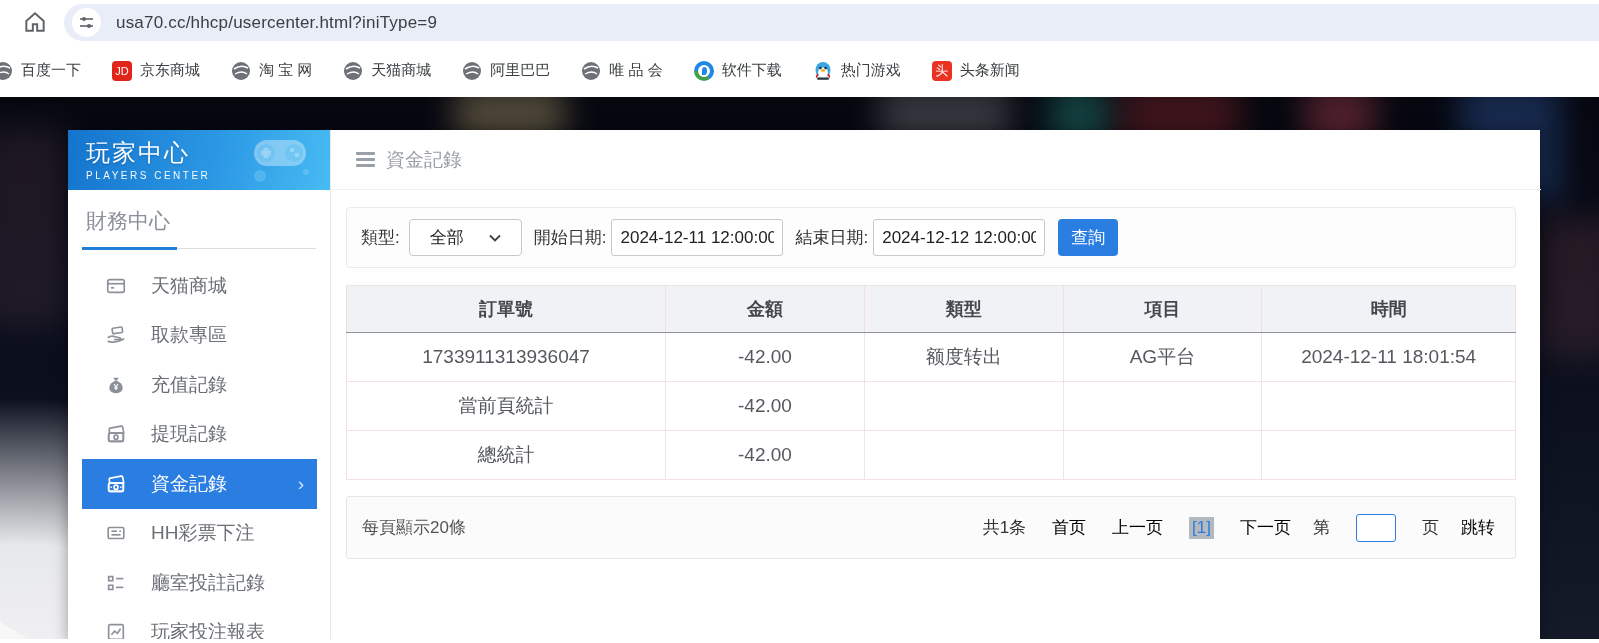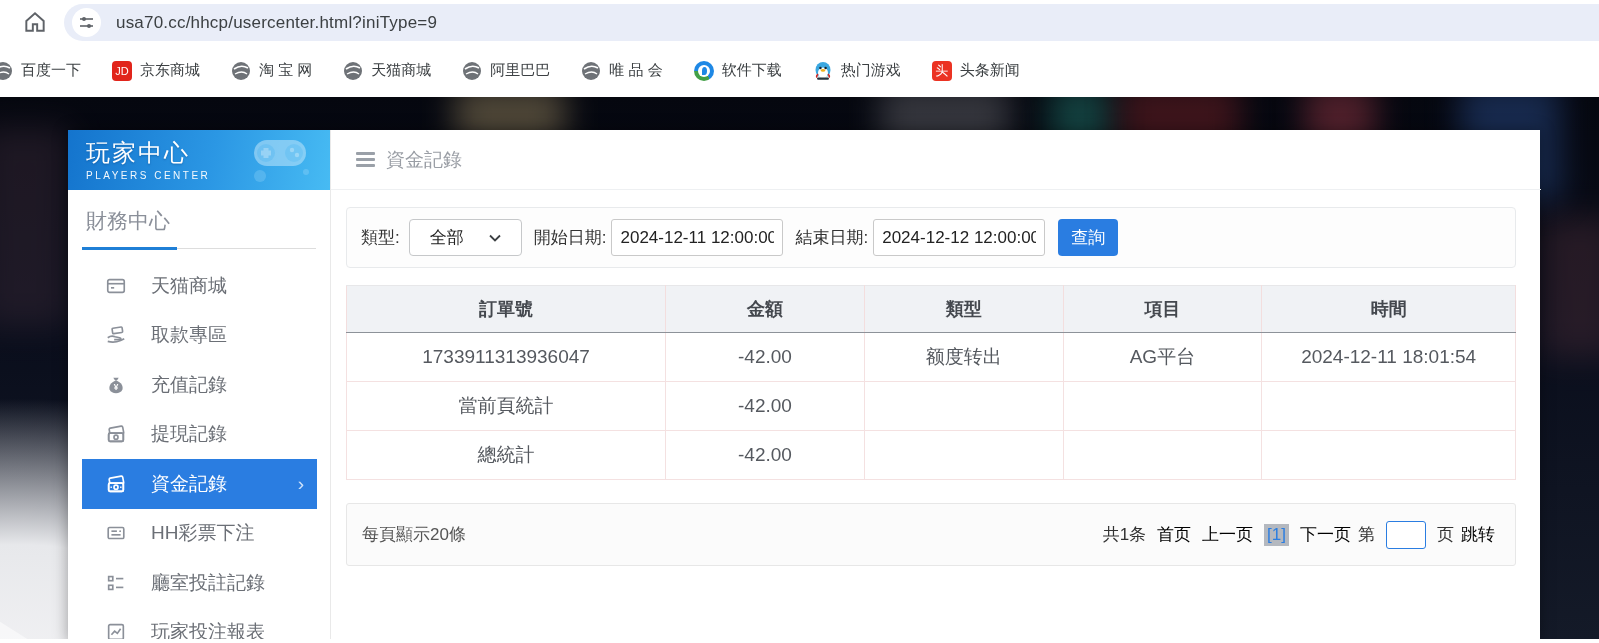--- a/index.html
+++ b/index.html
@@ -82,23 +82,23 @@
     border:none; border-radius:4px; font-size:17px; cursor:pointer; font-family:inherit; }
 
   table.funds { margin:17px 25px 0 15px; width:1170px; border-collapse:collapse; table-layout:fixed; }
   table.funds th { height:47px; background:#f0f2f5; color:#44484e; font-size:18px; font-weight:bold;
     border-left:1px solid #f3dede; border-right:1px solid #f3dede; border-top:1px solid #e7e7e9;
     border-bottom:1px solid #8d9299; }
   table.funds td { height:49px; color:#55595f; font-size:19px; text-align:center;
     border:1px solid #f4e1e1; background:#fff; }
   .col1{width:27.3%}.col2{width:17%}.col3{width:17%}.col4{width:17%}.col5{width:21.7%}
 
-  .pager { margin:23px 25px 0 15px; height:63px; background:#fbfbfb; border:1px solid #e7e7e7;
+  .pager { margin:16px 25px 0 15px; height:63px; background:#fbfbfb; border:1px solid #e7e7e7;
     border-radius:3px; display:flex; align-items:center; padding:0 20px 0 15px; font-size:17px; color:#555; }
-  .pager-right { margin-left:auto; display:flex; align-items:center; gap:11px; color:#333; }
+  .pager-right { margin-left:auto; display:flex; align-items:center; gap:26px; color:#333; }
   .plink { color:#000000; text-decoration:none; cursor:pointer; }
   .pcur { background:#b4b8bf; color:#2a7de1; padding:1px 3px; }
   .pjump { width:40px; height:28px; border:1px solid #2a7de1; border-radius:3px; background:#fff;
     font-size:16px; text-align:center; font-family:inherit; }
 </style>
 </head>
 <body>
 
 <div class="browser-top">
   <div class="home-btn">

